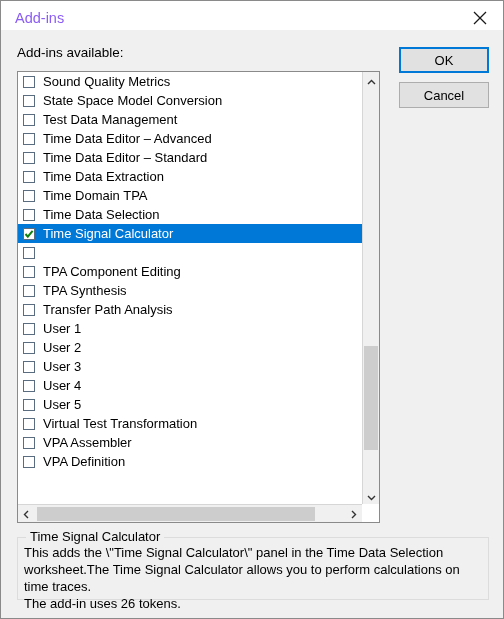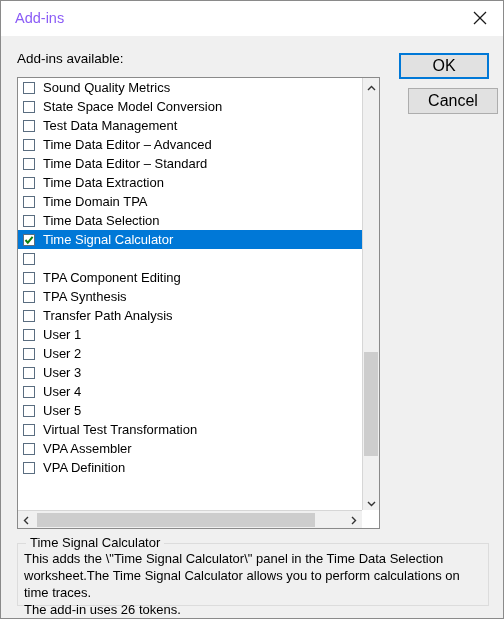--- a/index.html
+++ b/index.html
@@ -50,21 +50,21 @@
     justify-content: center;
     cursor: default;
     background: transparent;
   }
   .close-btn svg { display: block; }
 
   
   .body-area {
     position: absolute;
     left: 0;
-    top: 35px;
+    top: 29px;
     width: 504px;
     height: 492px;
     background: #f0f0f0;
   }
 
   .label-available {
     position: absolute;
     left: 16px;
     top: 15px;
     font-size: 13.5px;
@@ -74,33 +74,33 @@
 
   
   .btn {
     position: absolute;
     box-sizing: border-box;
     width: 90px;
     height: 26px;
     background: #e1e1e1;
     border: 1px solid #adadad;
     font-family: "Liberation Sans", sans-serif;
-    font-size: 16px;
+    font-size: 13px;
     color: #000000;
     display: flex;
     align-items: center;
     justify-content: center;
     cursor: default;
     padding: 0;
   }
   .btn.focused {
     border: 2px solid #0078d7;
   }
   #ok-button { left: 398px; top: 17px; }
-  #cancel-button { left: 398px; top: 52px; margin-left: 9px; }
+  #cancel-button { left: 398px; top: 52px; }
 
   
   .listbox {
     position: absolute;
     left: 16px;
     top: 41px;
     width: 363px;
     height: 452px;
     box-sizing: border-box;
     border: 1px solid #8a8a8a;

